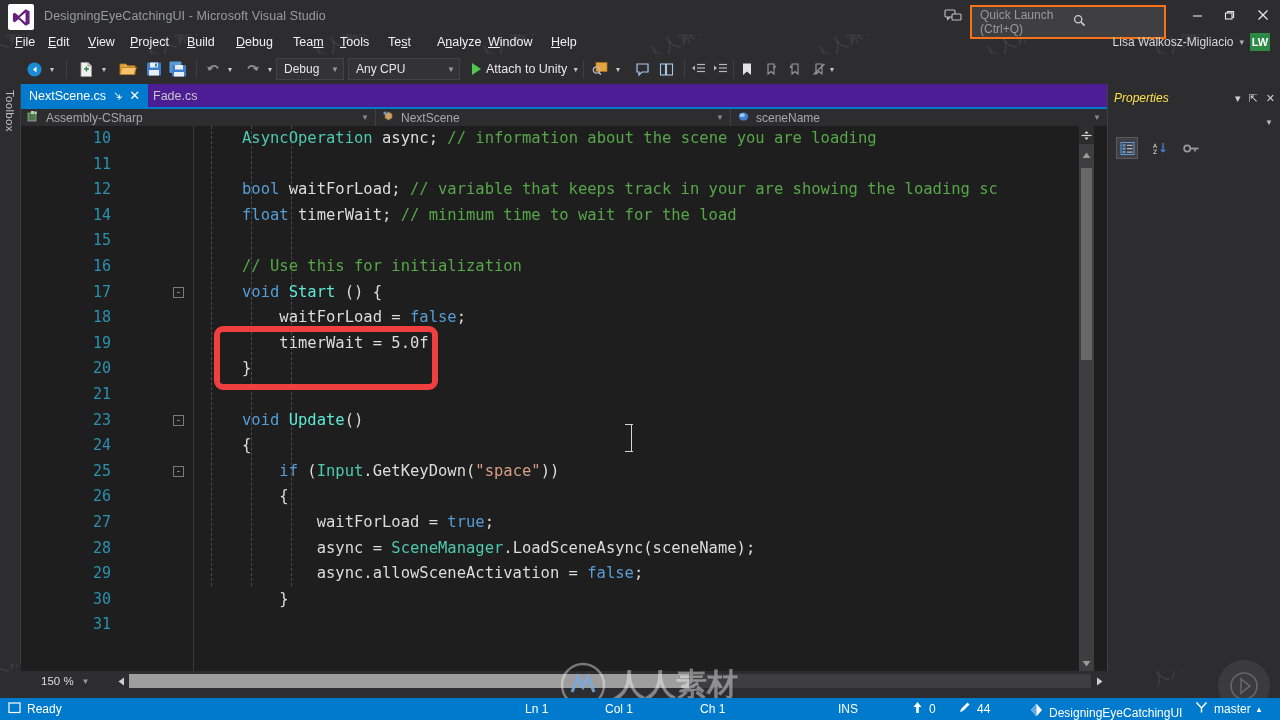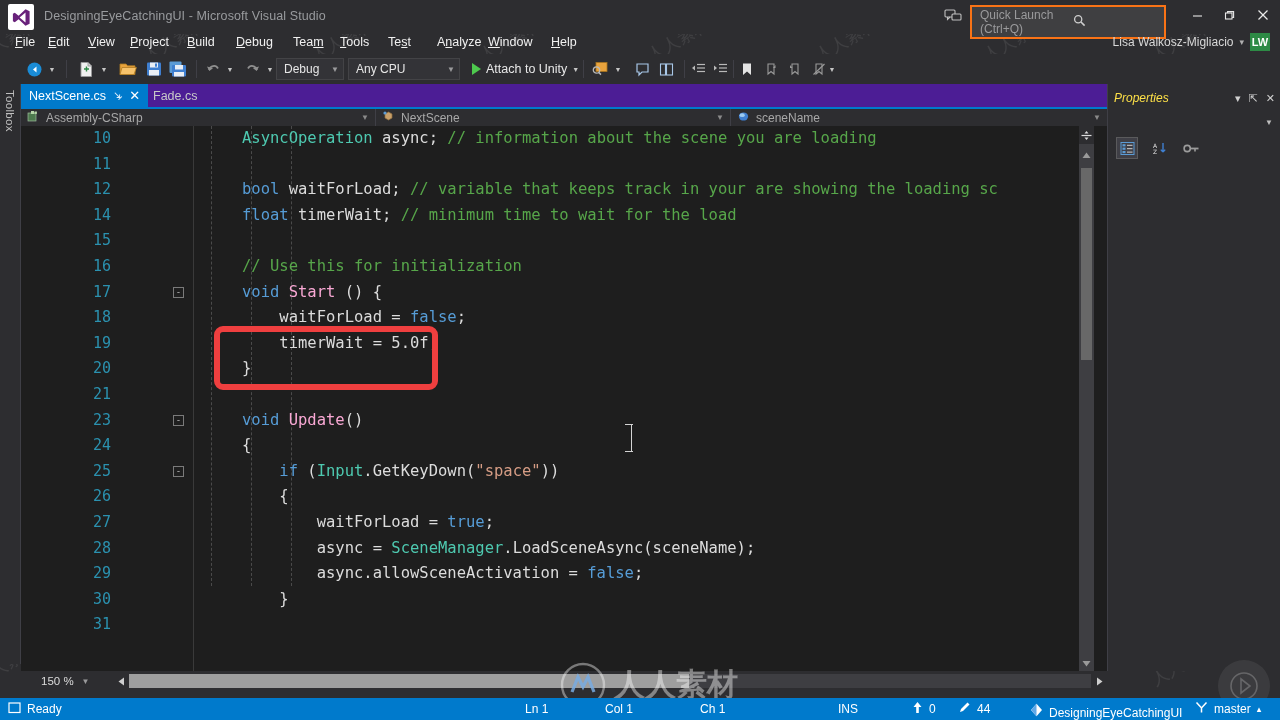--- a/index.html
+++ b/index.html
@@ -175,21 +175,21 @@
   .margin-line {
     position: absolute; left: 172px; top: 0; width: 1px; height: 545px;
     background: #3a3a3a;
   }
   
   .k  { color: #569cd6; }
   .t  { color: #4ec9b0; }
   .c  { color: #57a64a; }
   .s  { color: #d69d85; }
   .p  { color: #dcdcdc; }
-  .m  { color: #f9a8d4; }
+  .m  { color: #5eead4; }
 
   .caret-ibeam {
     position: absolute; left: 607px; top: 298px; width: 2px; height: 28px;
   }
   .caret-ibeam::before, .caret-ibeam::after {
     content: ''; position: absolute; left: -3px; width: 8px; height: 1px; background: #d4d4d4;
   }
   .caret-ibeam::before { top: 0; }
   .caret-ibeam::after { bottom: 0; }
   .caret-stem {

